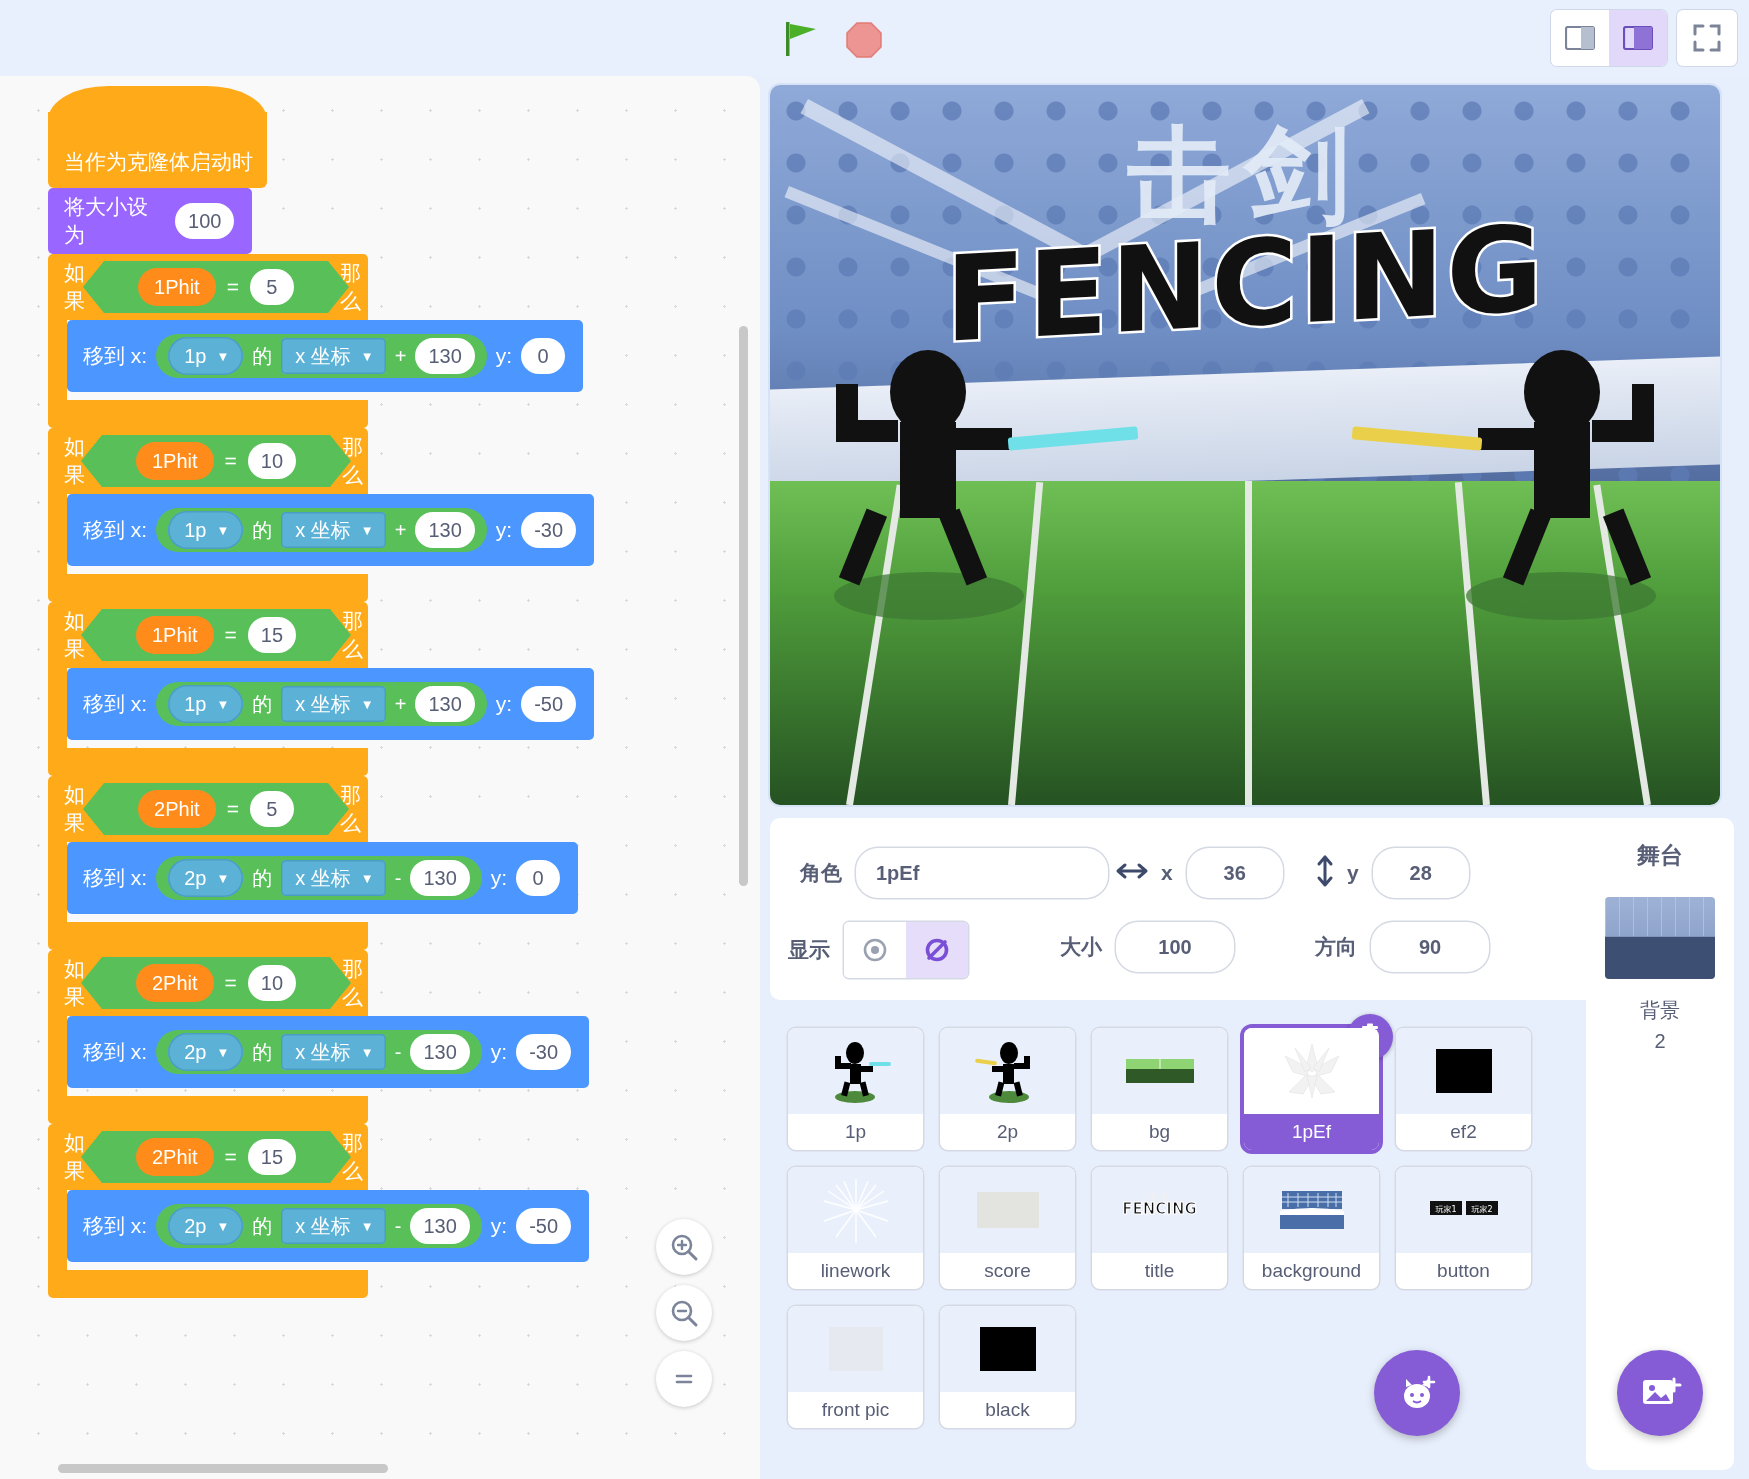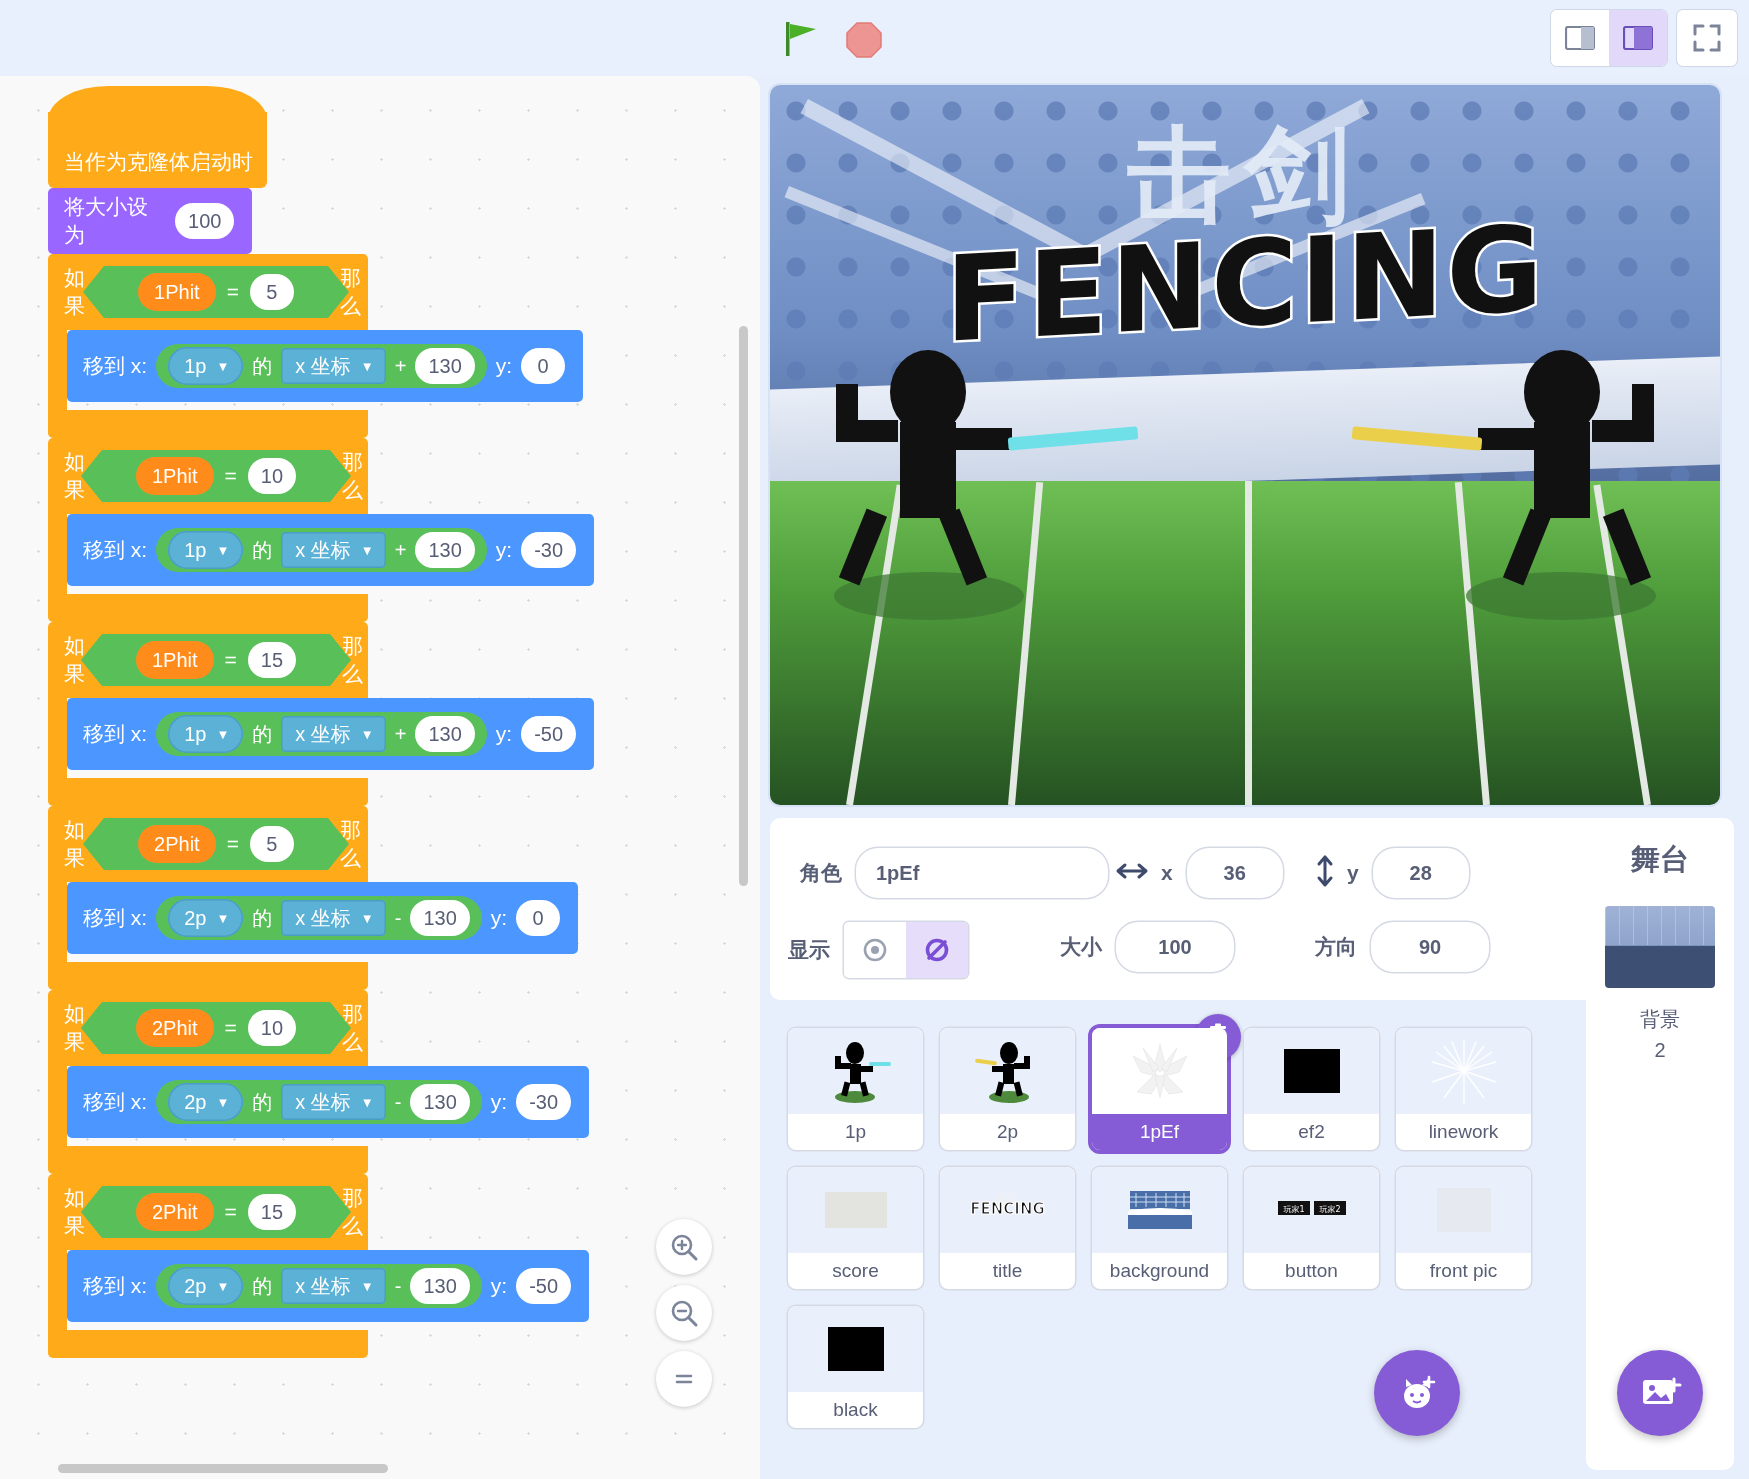--- a/index.html
+++ b/index.html
@@ -110,21 +110,21 @@
     color: #fff; font-size: 20px; box-shadow: inset 0 0 0 1.5px #4a9ec4; cursor: pointer;
   }
   .sensing-field {
     background: #5cb1d6; border-radius: 5px; height: 36px;
     display: inline-flex; align-items: center; gap: 10px; padding: 0 12px 0 14px;
     color: #fff; font-size: 20px; box-shadow: inset 0 0 0 1.5px #4a9ec4; cursor: pointer;
   }
   .caret { font-size: 13px; line-height: 1; }
 
   .c-block { position: relative; }
-  .c-top { background: #ffab19; height: 76px; display: flex; align-items: center;
+  .c-top { background: #ffab19; height: 66px; display: flex; align-items: center;
            padding-left: 16px; gap: 12px; border-radius: 5px 5px 0 0; color: #fff; font-size: 21px; }
   .c-left { background: #ffab19; width: 19px; }
   .c-bottom { background: #ffab19; height: 28px; border-radius: 0 0 5px 5px; }
   .c-inner { display: flex; }
 
   
   .zoomctl { position: absolute; right: 48px; bottom: 72px; display: flex;
              flex-direction: column; gap: 10px; }
   .zoombtn { width: 56px; height: 56px; border-radius: 50%; background: #fff;
              box-shadow: 0 1px 4px rgba(0,0,0,.2); display: flex;
@@ -218,21 +218,21 @@
   .add-sprite-btn { position: absolute; right: 110px; bottom: 34px; width: 86px; height: 86px;
                     border-radius: 50%; background: #855cd6; display: flex;
                     align-items: center; justify-content: center; cursor: pointer;
                     box-shadow: 0 3px 8px rgba(0,0,0,.25); }
 
   
   .stage-pane {
     position: absolute; left: 1586px; top: 818px; width: 148px; height: 652px;
     background: #fff; border-radius: 10px; text-align: center; padding-top: 22px;
   }
-  .stage-pane-title { font-size: 29px; color: #575e75; font-weight: bold; }
+  .stage-pane-title { font-size: 23px; color: #575e75; font-weight: bold; }
   .stage-thumb { width: 110px; height: 82px; margin: 26px auto 0;
                  border-radius: 4px; overflow: hidden; position: relative; cursor: pointer; }
   .stage-count-label { font-size: 20px; color: #575e75; margin-top: 18px; }
   .stage-count { font-size: 20px; color: #575e75; margin-top: 6px; }
   .add-bg-btn { position: absolute; left: 50%; transform: translateX(-50%); bottom: 34px;
                 width: 86px; height: 86px; border-radius: 50%; background: #855cd6;
                 display: flex; align-items: center; justify-content: center; cursor: pointer;
                 box-shadow: 0 3px 8px rgba(0,0,0,.25); }
 </style>
 </head>
@@ -658,20 +658,30 @@
             <rect x="51" y="18" width="6" height="10" fill="#000"></rect>
             <rect x="19" y="28" width="13" height="6" fill="#000"></rect>
             <rect x="24" y="44" width="6" height="14" fill="#000" transform="rotate(14 27 50)"></rect>
             <rect x="42" y="44" width="6" height="14" fill="#000" transform="rotate(-14 45 50)"></rect>
             <rect x="2" y="22" width="22" height="4" rx="2" fill="#ead04a" transform="rotate(8 13 24)"></rect>
           </svg>
         </div>
         <div class="sprite-name">2p</div>
       </div>
 
+      <div class="sprite-tile">
+        <div class="sprite-thumb">
+          <svg width="76" height="40" viewBox="0 0 76 40">
+            <rect x="4" y="8" width="68" height="10" fill="#8ed472"></rect>
+            <rect x="4" y="18" width="68" height="14" fill="#2f5a27"></rect>
+            <line x1="38" y1="8" x2="38" y2="18" stroke="#cfe9c2" stroke-width="1.6"></line>
+          </svg>
+        </div>
+        <div class="sprite-name">bg</div>
+      </div>
 
       <div class="sprite-tile sel">
         <div class="del-badge">
           <svg width="26" height="28" viewBox="0 0 26 28">
             <rect x="5" y="3" width="16" height="3" rx="1.2" fill="#fff"></rect>
             <rect x="10" y="0.5" width="6" height="3" rx="1" fill="#fff"></rect>
             <path d="M6 7 H20 L18.5 26 H7.5 Z" fill="#fff"></path>
             <path d="M10 12 L16 21 M16 12 L10 21" stroke="#855cd6" stroke-width="2.4" stroke-linecap="round"></path>
           </svg>
         </div>

